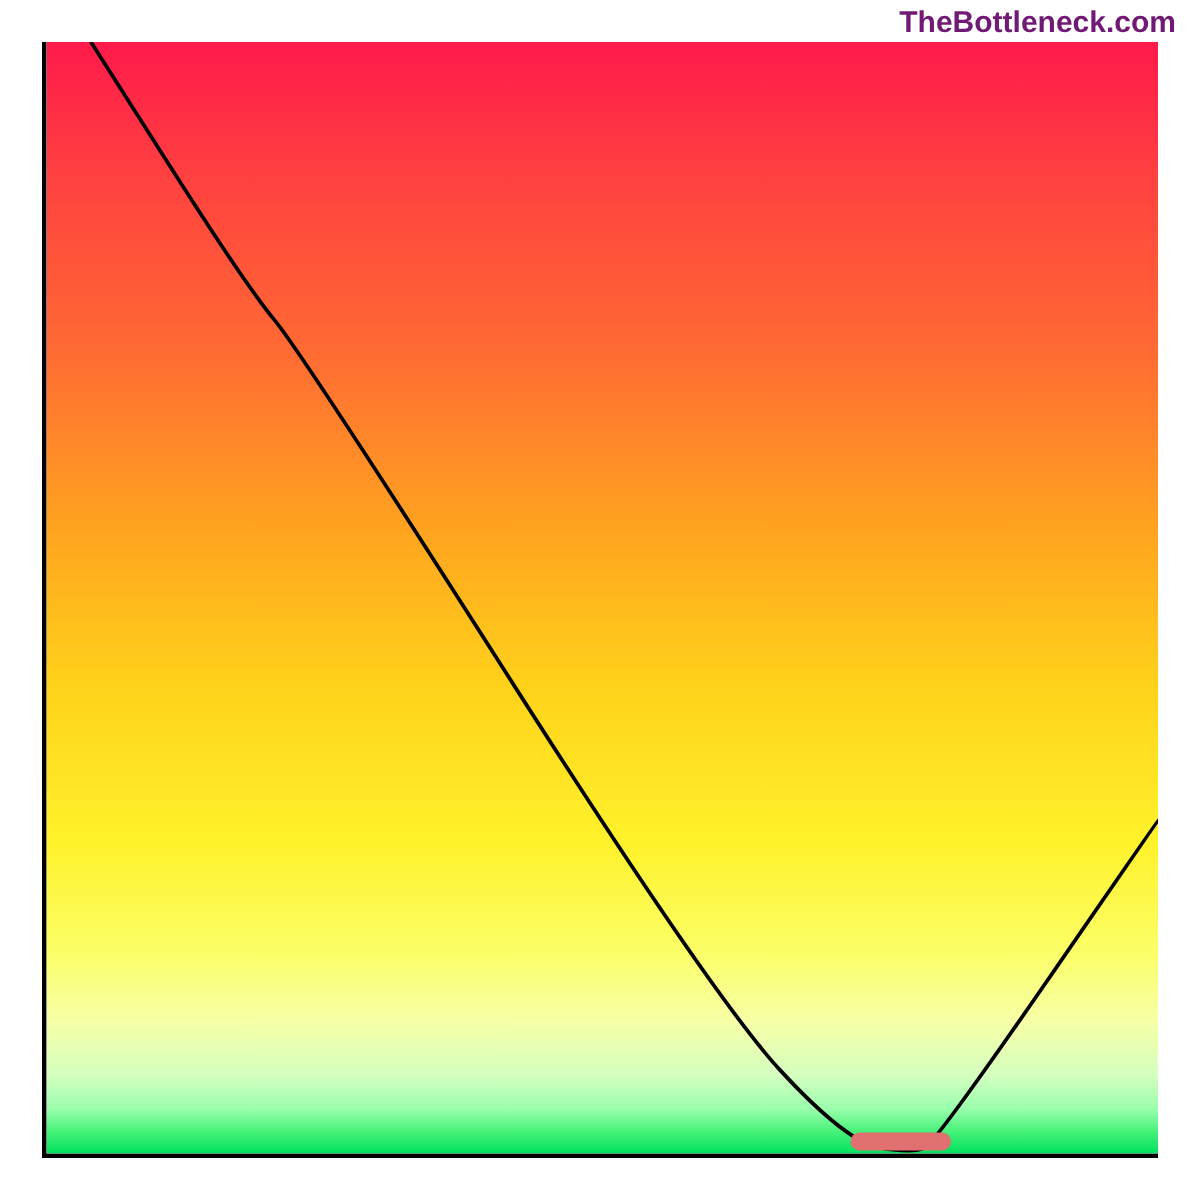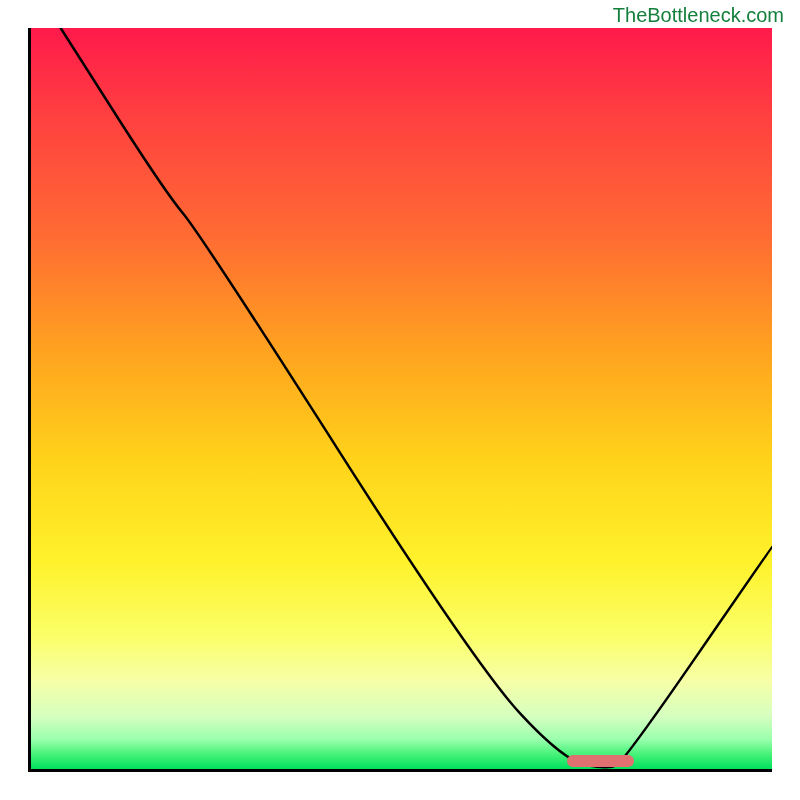--- a/index.html
+++ b/index.html
@@ -7,23 +7,23 @@
     width: 800px;
     height: 800px;
     background: #ffffff;
     font-family: Arial, sans-serif;
     position: relative;
   }
   .watermark {
     position: absolute;
     top: 4px;
     right: 16px;
-    color: #15803d;
+    color: #701a75;
     font-size: 20px;
-    font-weight: normal;
+    font-weight: bold;
     z-index: 10;
   }
   .plot-area {
     position: absolute;
     top: 28px;
     left: 28px;
     width: 744px;
     height: 744px;
     border-left: 3px solid #000;
     border-bottom: 3px solid #000;

